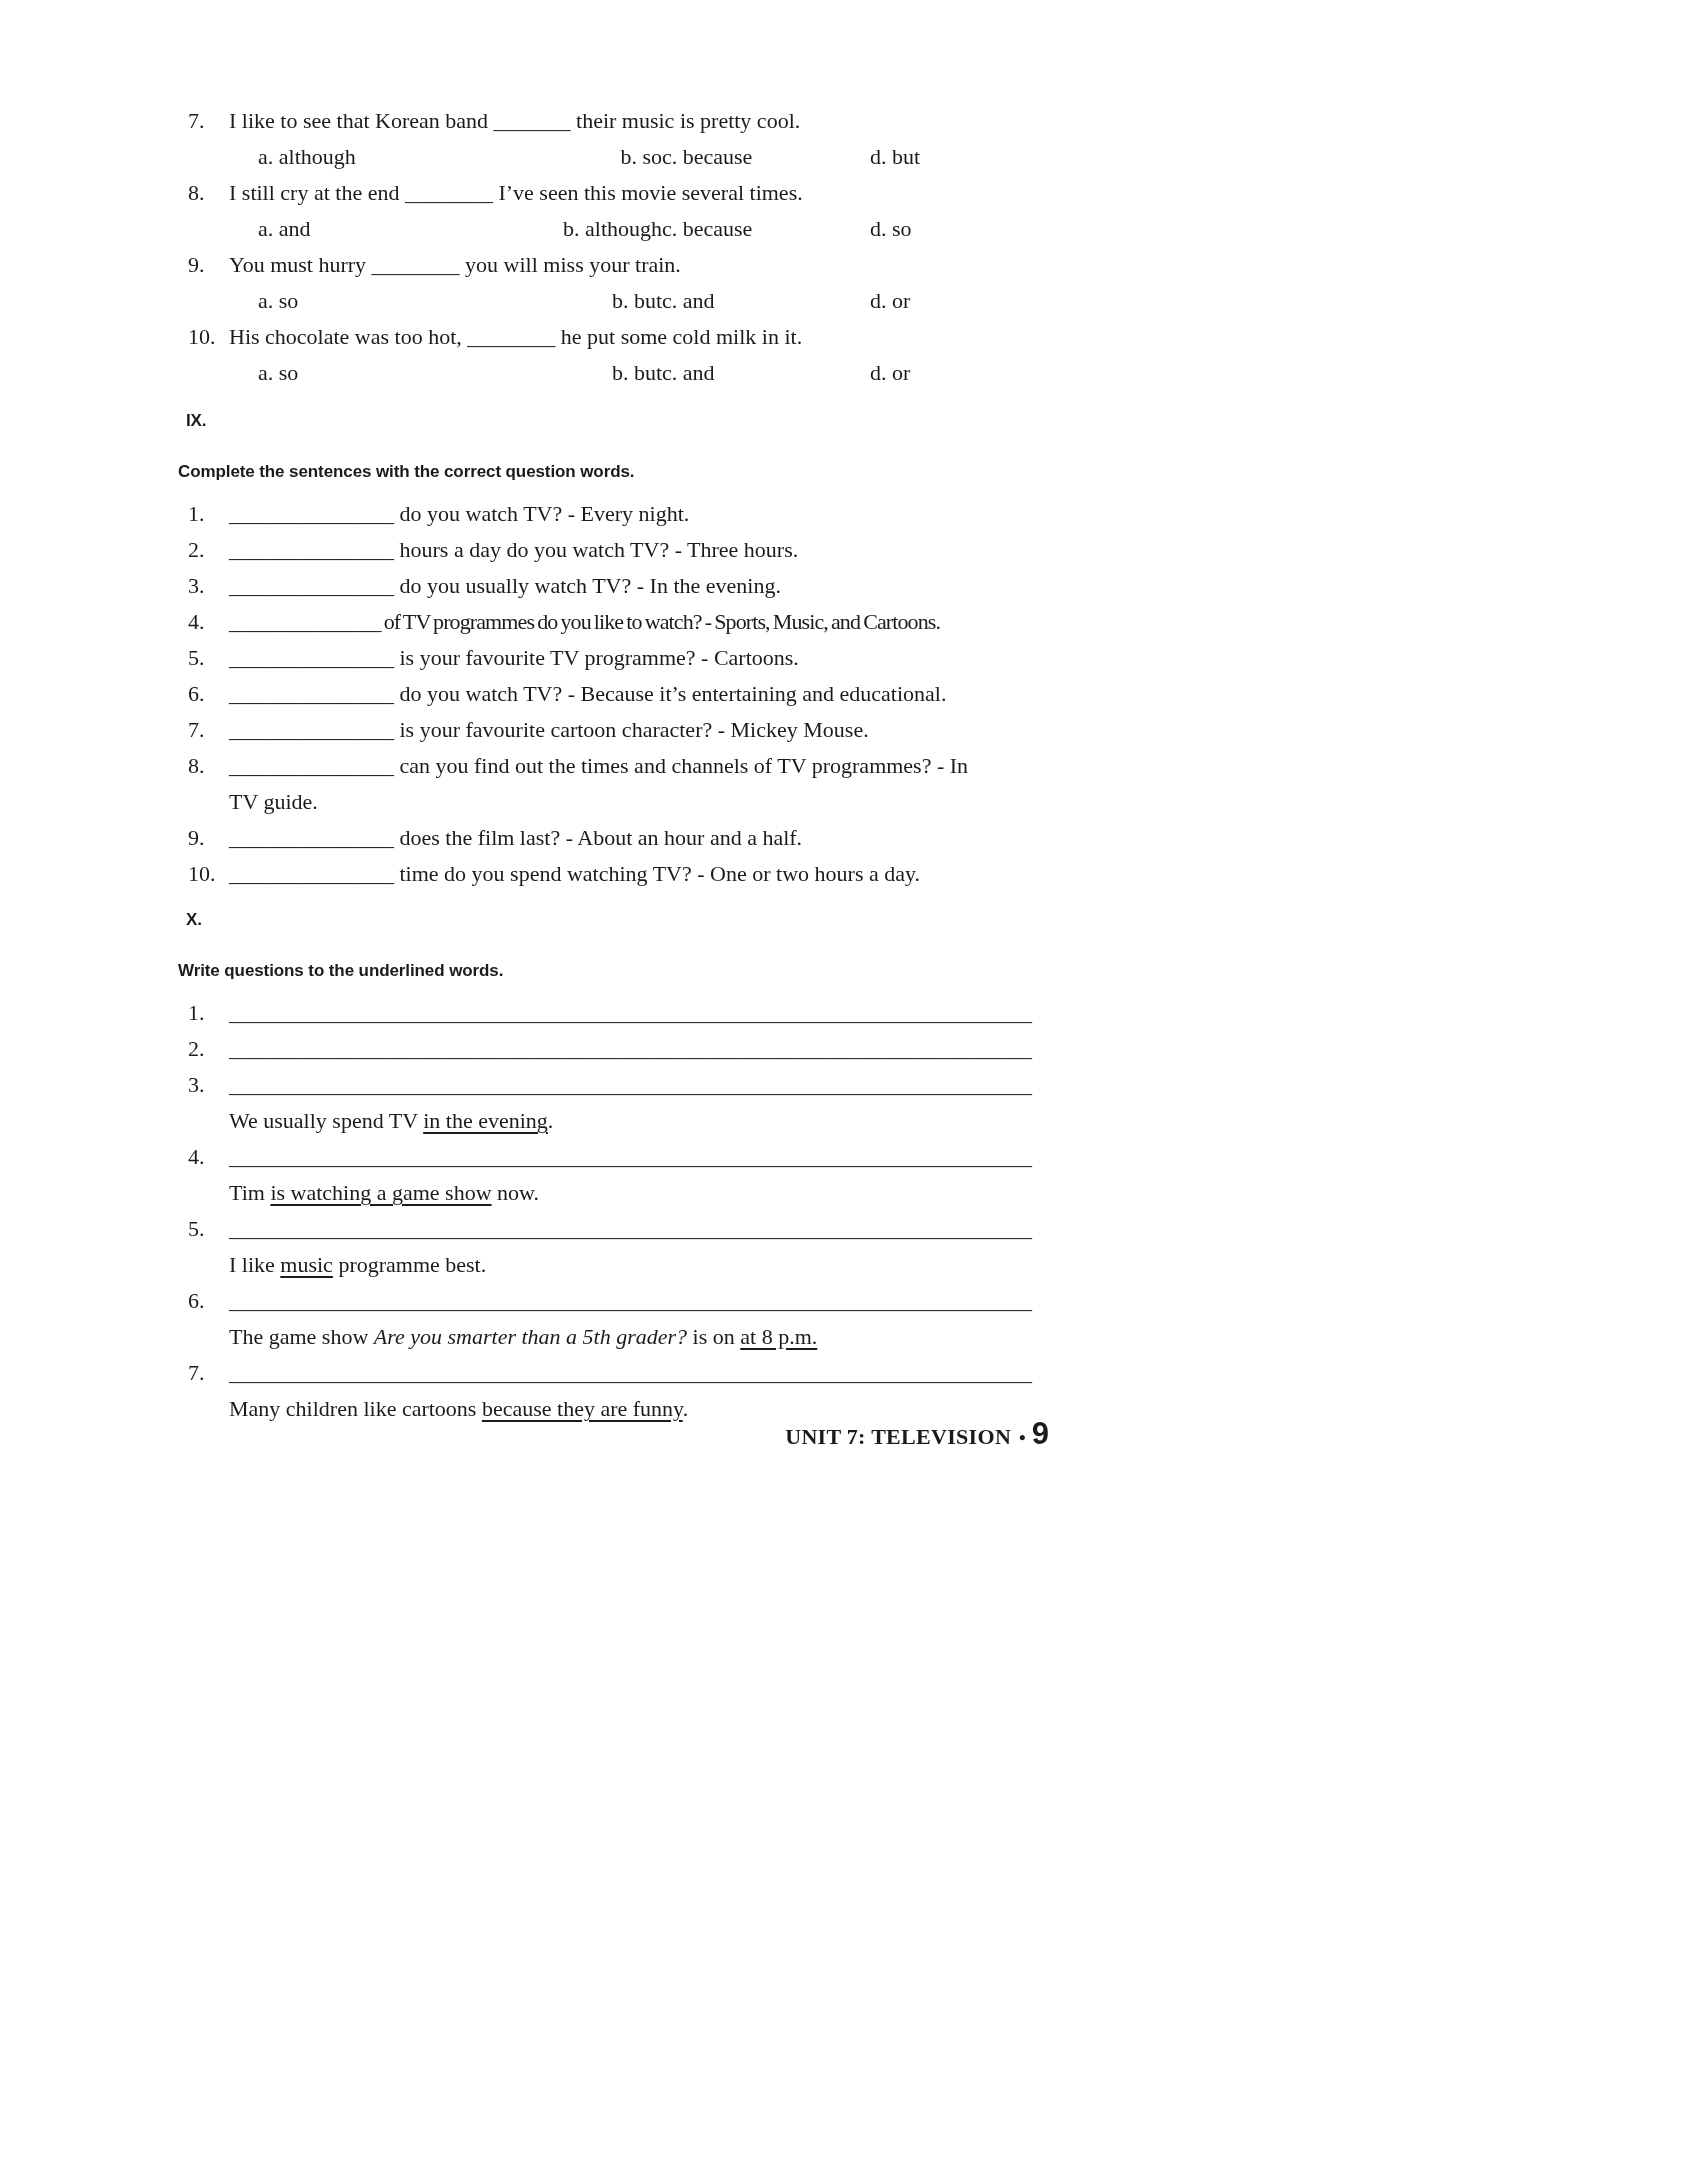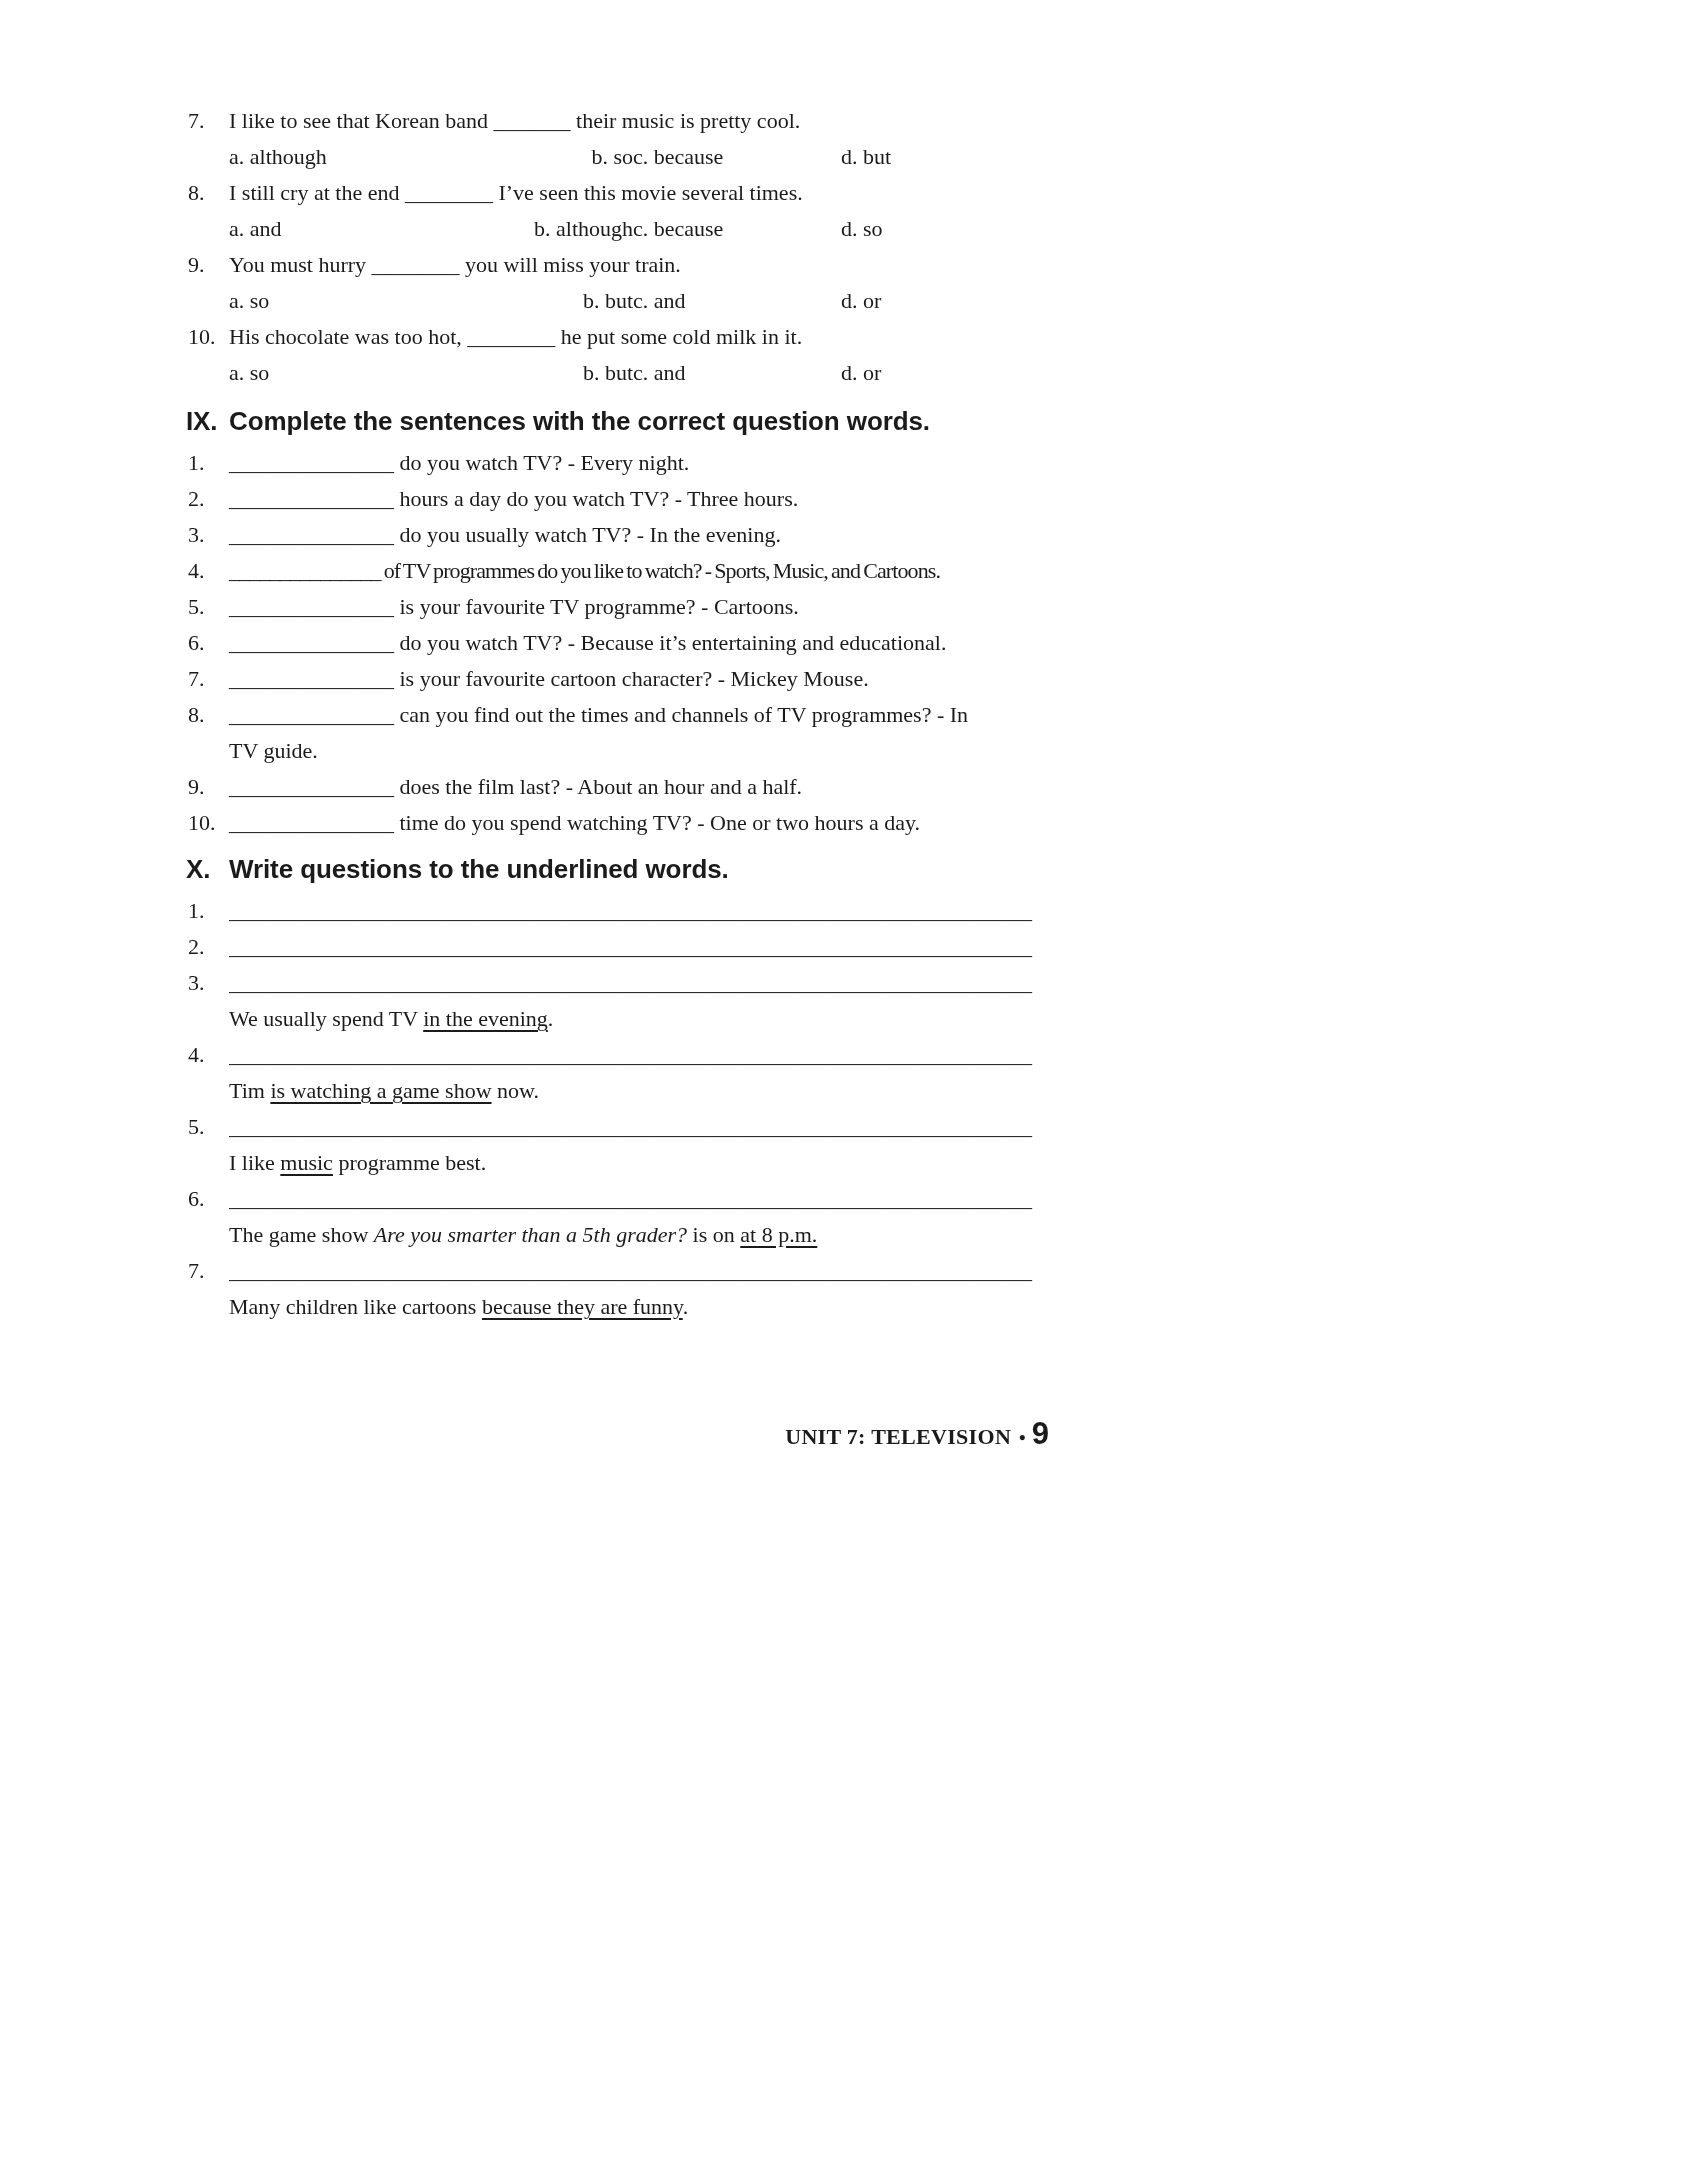--- a/index.html
+++ b/index.html
@@ -6,26 +6,26 @@
   body{
     width:1683px;height:2178px;background:#ffffff;
     font-family:"Liberation Serif",serif;color:#1b1b1b;
   }
   .page{position:relative;width:1683px;height:2178px;background:#ffffff;overflow:hidden;}
   .content{position:absolute;left:178px;top:103px;width:871px;font-size:22px;line-height:36px;}
   .row{display:flex;align-items:flex-start;}
   .num{flex:0 0 51px;padding-left:10px;box-sizing:border-box;}
   .itext{flex:1;min-width:0;}
   .nowrap{white-space:nowrap;}
-  .opts{flex:1;display:flex;}
+  .opts{flex:1;display:flex;margin-left:29px;}
   .opt-a{width:196px;}
   .opt-b{width:208px;text-align:right;}
   .opt-c{width:208px;}
   .opt-d{flex:1;}
-  .sec-heading{font-family:"Liberation Sans",sans-serif;font-weight:700;font-size:26px;letter-spacing:-0.1px;}
+  .sec-heading{font-family:"Liberation Sans",sans-serif;font-weight:700;font-size:17px;letter-spacing:-0.1px;flex-direction:column;}
   .sec-heading .num{padding-left:8px;}
   .ix-heading{margin-top:12px;margin-bottom:6px;}
   .x-heading{margin-top:10px;margin-bottom:6px;}
   .ix-list{margin-top:4px;}
   .x-list{margin-top:6px;}
   .u{text-decoration:underline;text-underline-offset:4px;}
   .it{font-style:italic;}
   .condensed{letter-spacing:-0.9px;word-spacing:-1.5px;}
   .longblank{white-space:nowrap;overflow:hidden;}
   .footer{position:absolute;left:178px;top:1414px;width:871px;text-align:right;line-height:40px;}

